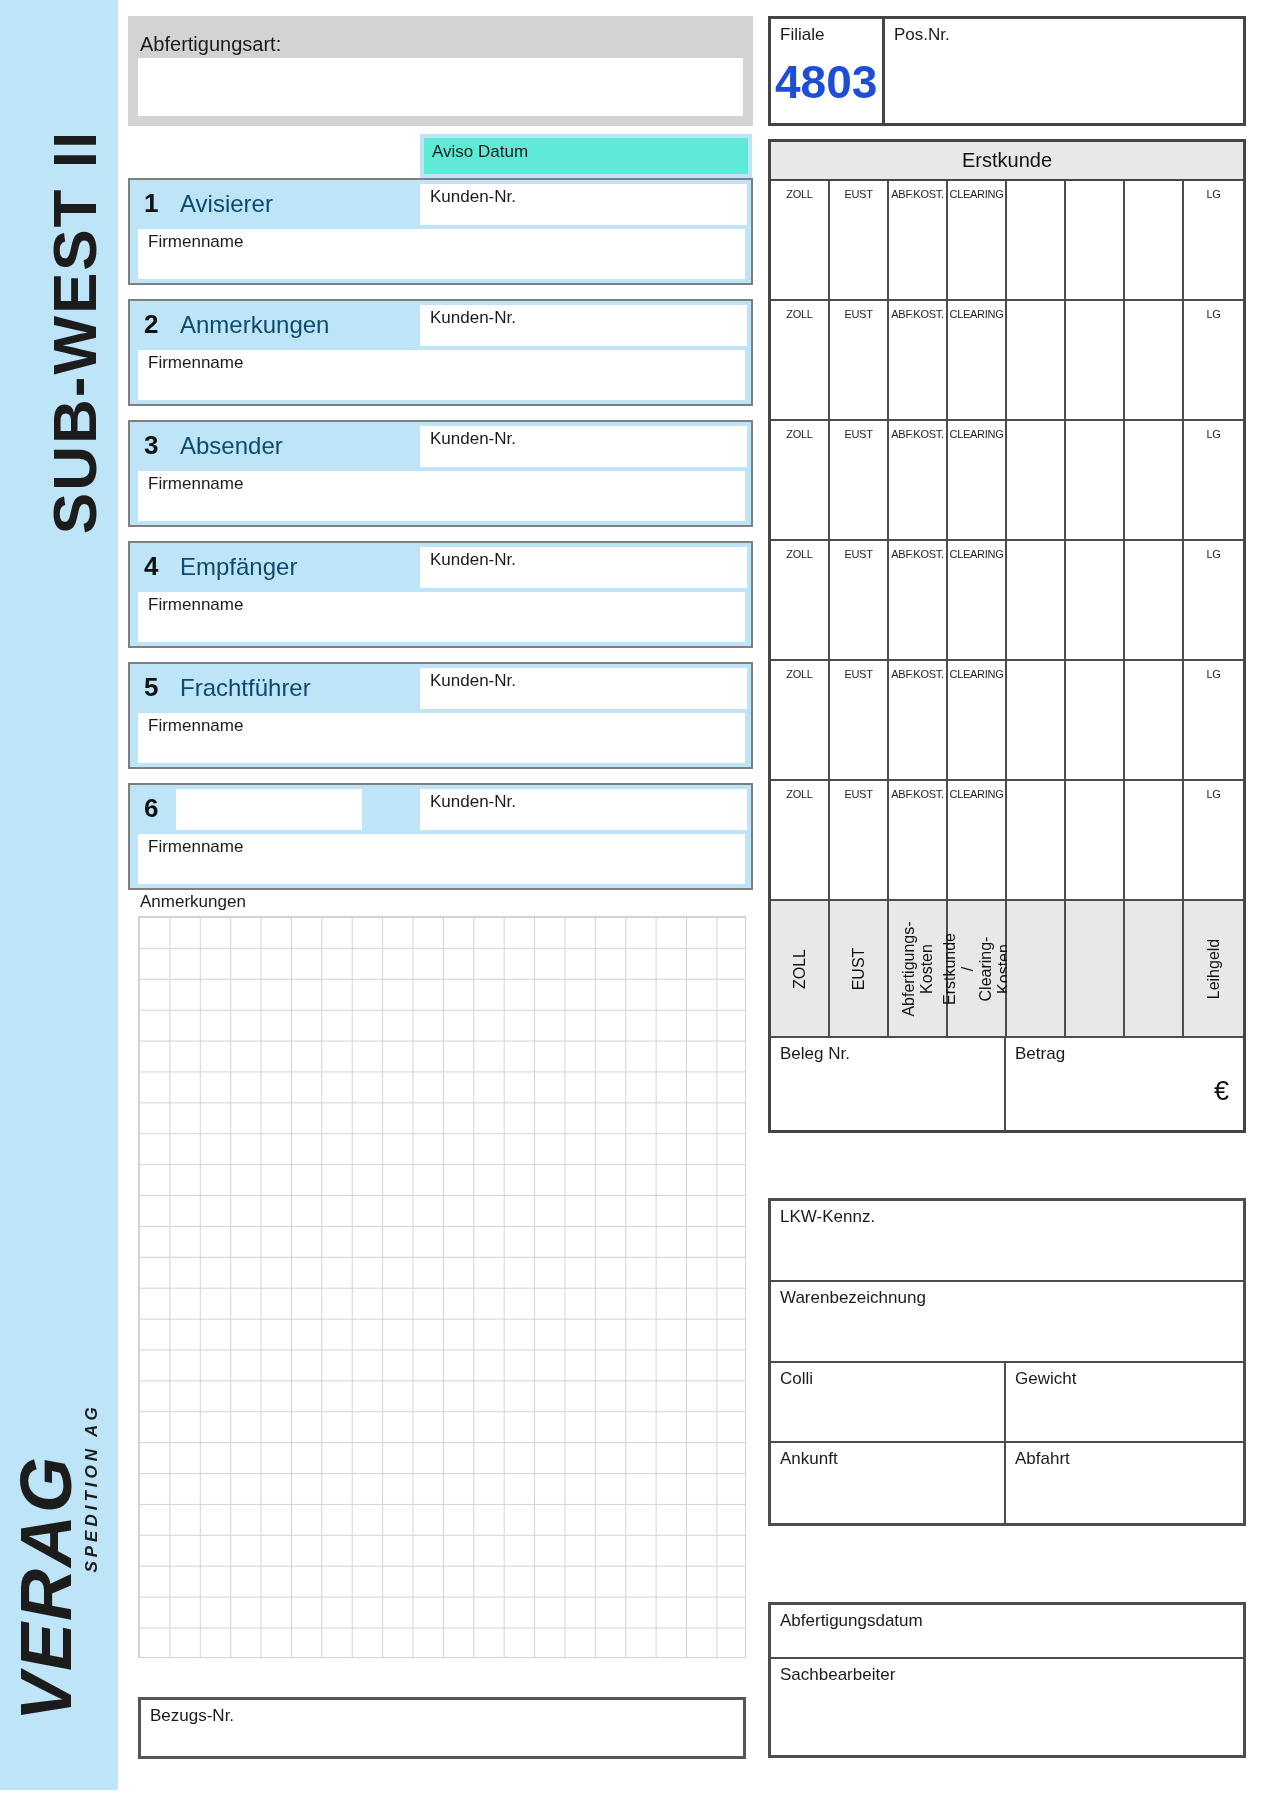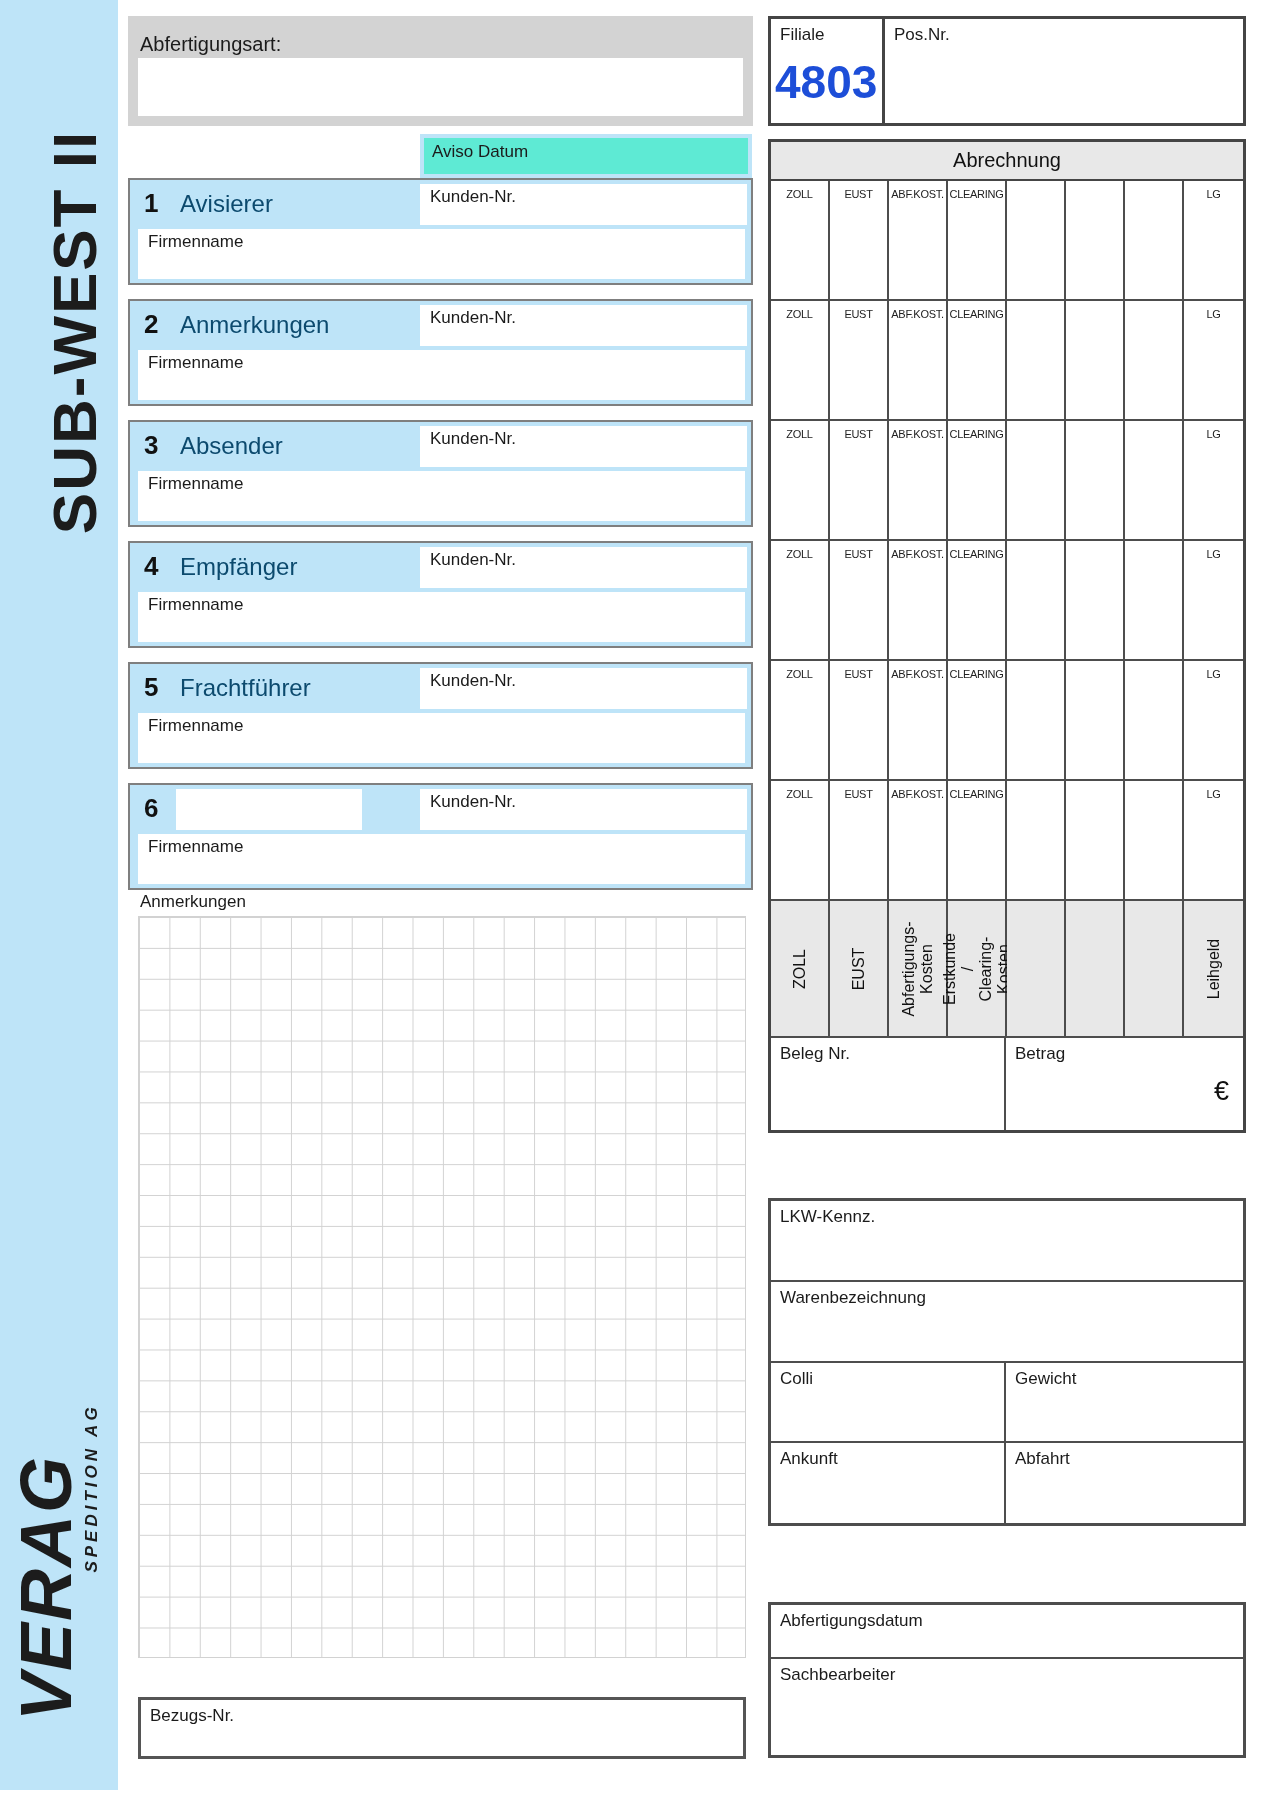--- a/index.html
+++ b/index.html
@@ -183,21 +183,21 @@
       <div class="kunden">
         <div class="lbl">Kunden-Nr.</div>
       </div>
       <div class="firma">
         <div class="lbl">Firmenname</div>
       </div>
     </div>
   </div>
 
   <div class="abs abrechnung">
-    <div class="abr-header">Abrechnung</div>
+    <div class="abr-header">Erstkunde</div>
     <div id="abr-rows">
     <div class="abr-row">
       <div class="abr-cell"><span class="abr-cl">ZOLL</span></div>
       <div class="abr-cell"><span class="abr-cl">EUST</span></div>
       <div class="abr-cell"><span class="abr-cl">ABF.KOST.</span></div>
       <div class="abr-cell"><span class="abr-cl">CLEARING</span></div>
       <div class="abr-cell"><span class="abr-cl"></span></div>
       <div class="abr-cell"><span class="abr-cl"></span></div>
       <div class="abr-cell"><span class="abr-cl"></span></div>
       <div class="abr-cell"><span class="abr-cl">LG</span></div>

